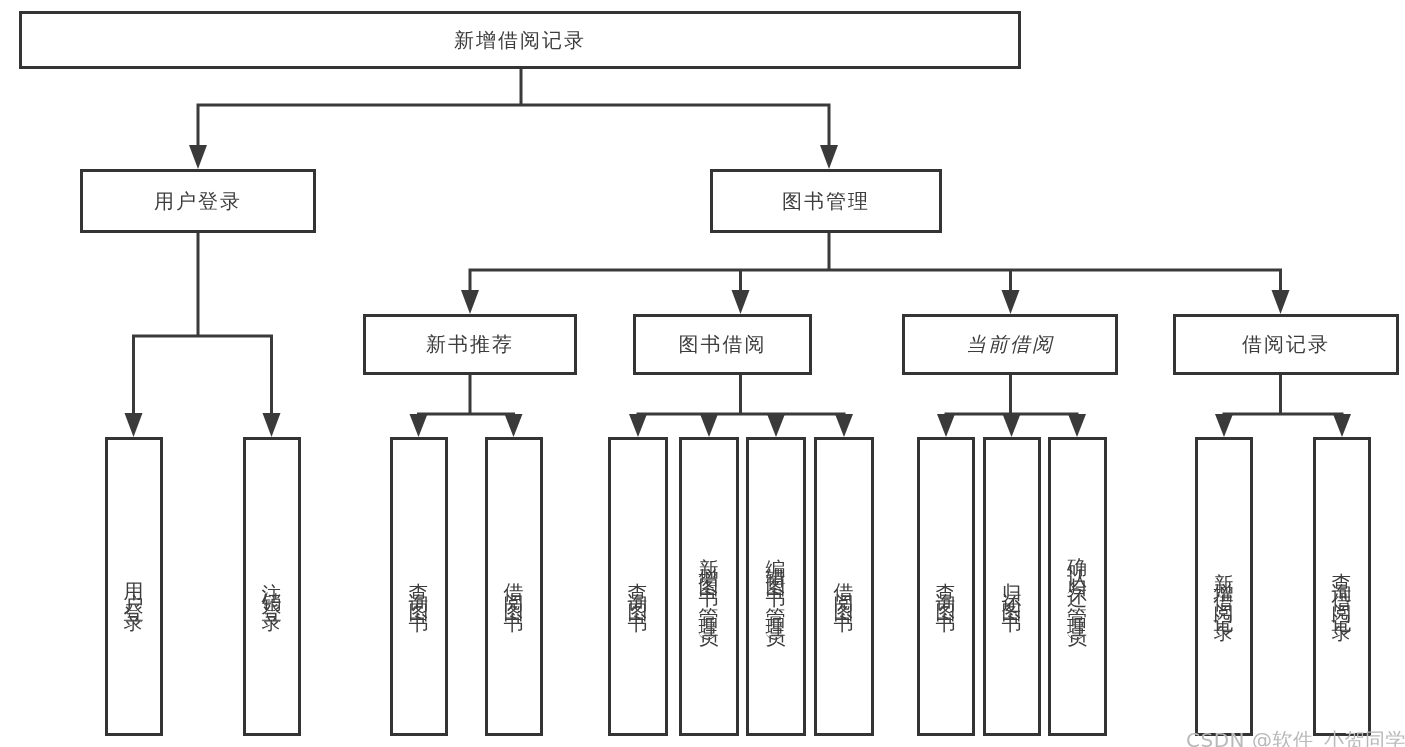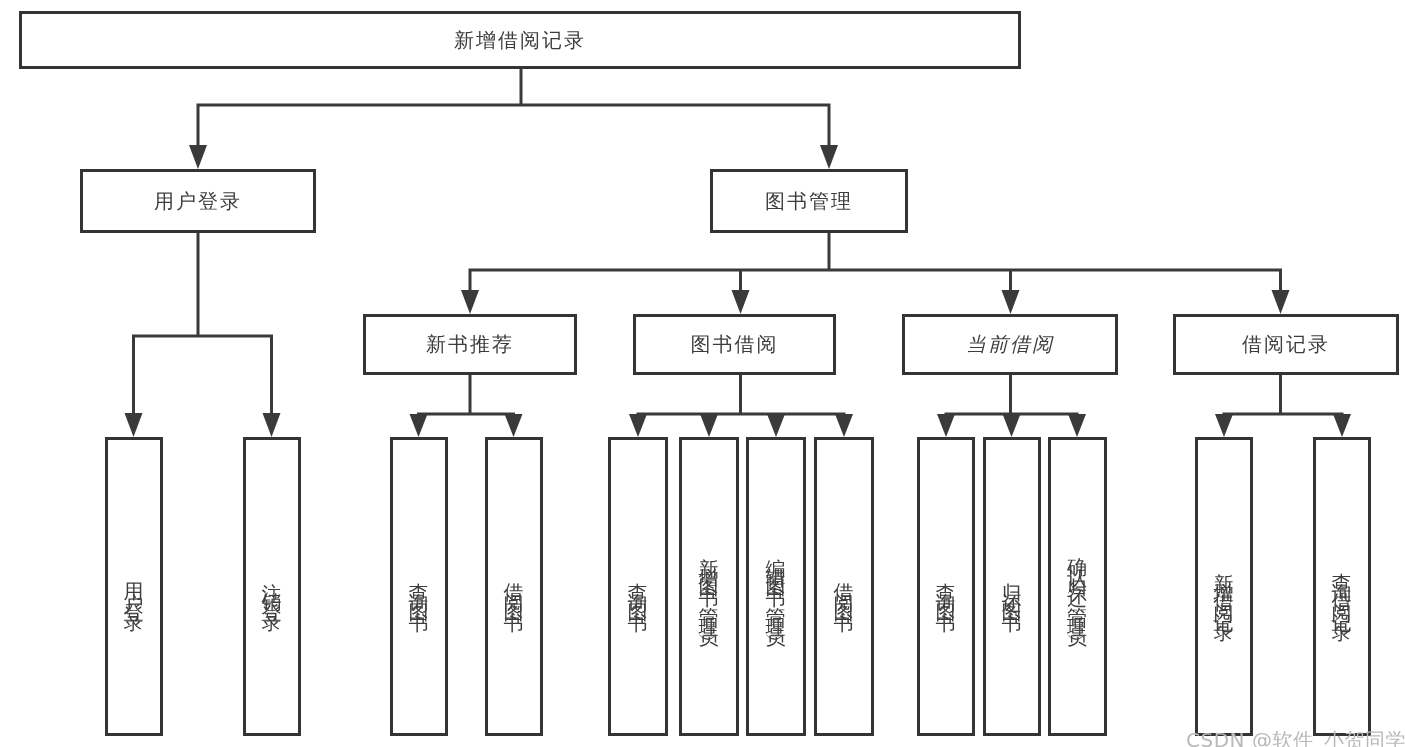--- a/index.html
+++ b/index.html
@@ -68,28 +68,28 @@
     </g>
   </svg>
 
   <div class="node h-node" style="left:19px;top:11px;width:1002px;height:58px;">
     <span>新增借阅记录</span>
   </div>
 
   <div class="node h-node" style="left:80px;top:169px;width:236px;height:64px;">
     <span>用户登录</span>
   </div>
-  <div class="node h-node" style="left:710px;top:169px;width:198px;height:64px;">
+  <div class="node h-node" style="left:710px;top:169px;width:232px;height:64px;">
     <span>图书管理</span>
   </div>
 
   <div class="node h-node" style="left:363px;top:314px;width:214px;height:61px;">
     <span>新书推荐</span>
   </div>
-  <div class="node h-node" style="left:633px;top:314px;width:203px;height:61px;">
+  <div class="node h-node" style="left:633px;top:314px;width:179px;height:61px;">
     <span>图书借阅</span>
   </div>
   <div class="node h-node" style="left:902px;top:314px;width:216px;height:61px;font-style:italic;">
     <span>当前借阅</span>
   </div>
   <div class="node h-node" style="left:1173px;top:314px;width:226px;height:61px;">
     <span>借阅记录</span>
   </div>
 
   <div class="node v-node" style="left:105px;top:437px;width:58px;height:299px;">

